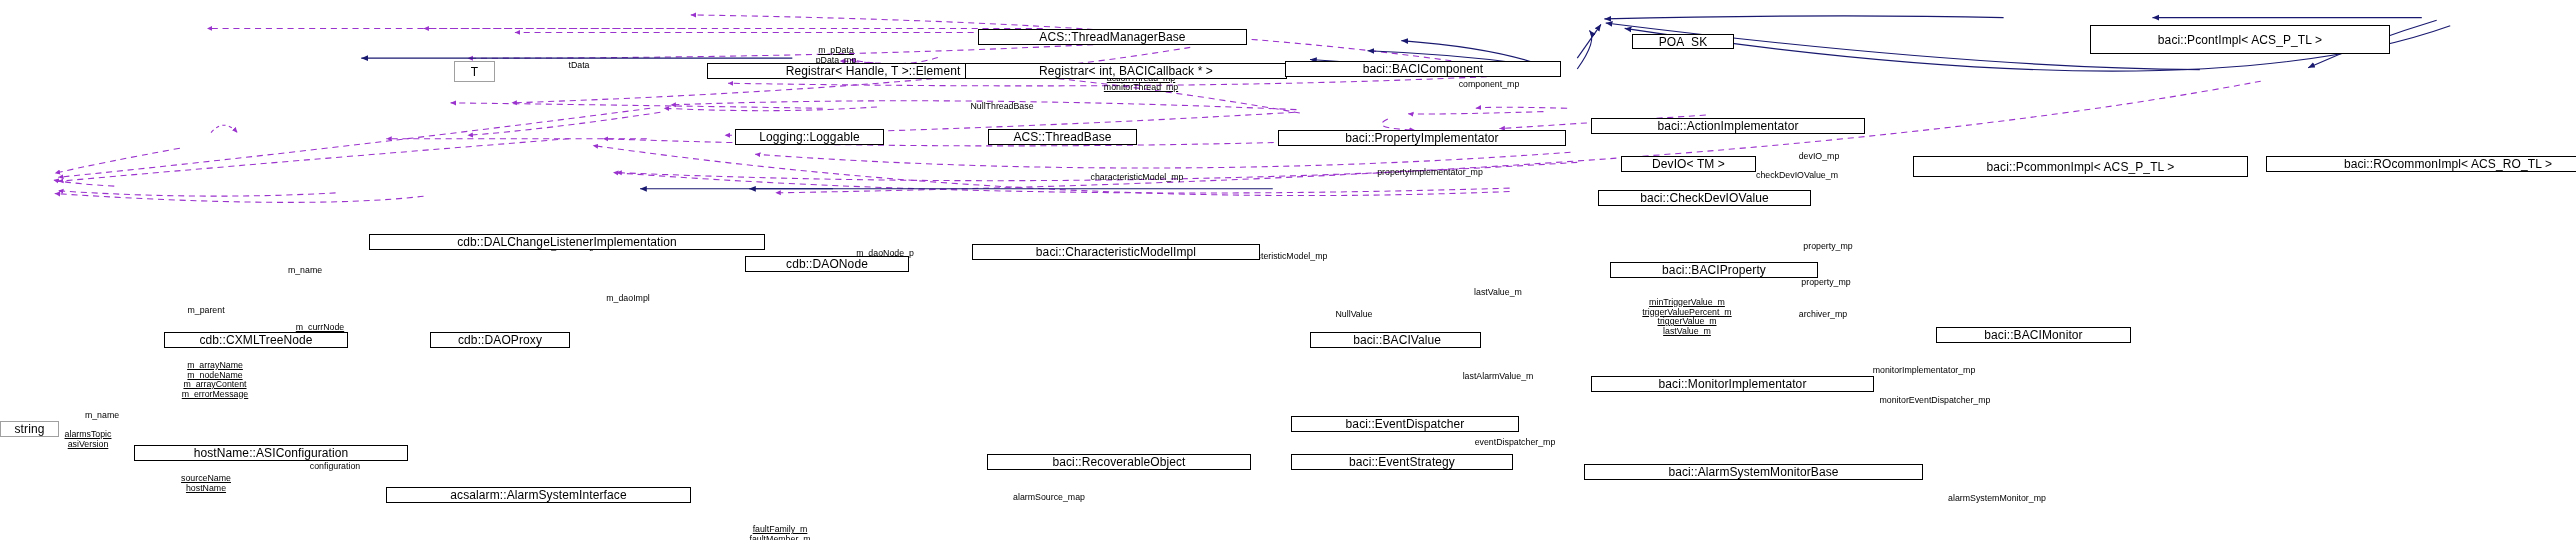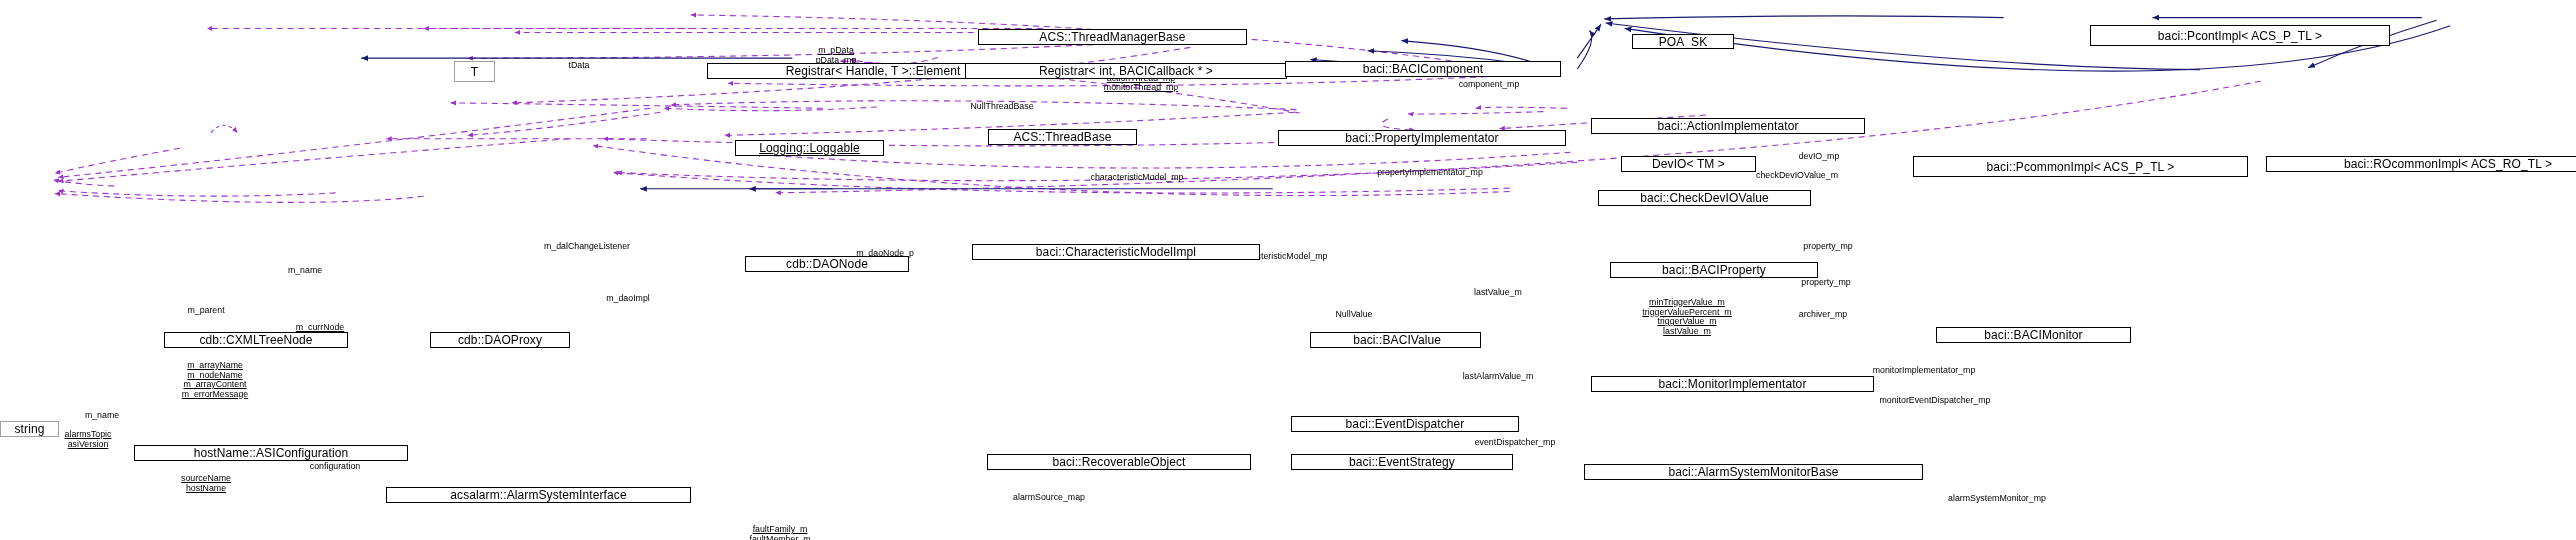--- a/index.html
+++ b/index.html
@@ -119,31 +119,32 @@
       <path d="M3600,30 Q3500,60 3410,100"></path>
       <path d="M3620,38 Q3250,170 2400,42"></path>
       <path d="M1230,279 L945,279"></path>
       <path d="M1880,279 L1106,279"></path>
     </g>
   </svg>
 <div class="node plain" style="left: 454px; top: 61px; width: 41px; height: 21px;">T</div>
     <div class="node" style="left: 707px; top: 63px; width: 332px; height: 16.4px;">Registrar&lt; Handle, T &gt;::Element</div>
     <div class="node" style="left: 965px; top: 63px; width: 322px; height: 16.4px;">Registrar&lt; int, BACICallback * &gt;</div>
     <div class="node" style="left: 978px; top: 29px; width: 269px; height: 15.6px;">ACS::ThreadManagerBase</div>
-    <div class="node" style="left: 735px; top: 140px; width: 149px; height: 15.6px; text-decoration: underline;">Logging::Loggable</div>
+    <div class="node" style="left: 735px; top: 129px; width: 149px; height: 15.6px;">Logging::Loggable</div>
     <div class="node" style="left: 988px; top: 129px; width: 149px; height: 15.6px;">ACS::ThreadBase</div>
     <div class="node" style="left: 1285px; top: 61px; width: 276px; height: 16.4px;">baci::BACIComponent</div>
     <div class="node" style="left: 1278px; top: 130px; width: 288px; height: 16.4px;">baci::PropertyImplementator</div>
     <div class="node" style="left: 1632px; top: 34px; width: 102px; height: 15px;">POA_SK</div>
     <div class="node" style="left: 1591px; top: 118px; width: 274px; height: 16.4px;">baci::ActionImplementator</div>
     <div class="node" style="left: 1621px; top: 156px; width: 135px; height: 15.6px;">DevIO&lt; TM &gt;</div>
     <div class="node" style="left: 1598px; top: 190px; width: 213px; height: 15.6px;">baci::CheckDevIOValue</div>
     <div class="node" style="left: 1913px; top: 156px; width: 335px; height: 21px;">baci::PcommonImpl&lt; ACS_P_TL &gt;</div>
-    <div class="node" style="left: 2090px; top: 25.4px; width: 300px; height: 21px;">baci::PcontImpl&lt; ACS_P_TL &gt;</div>
+    <div class="node" style="left: 2090px; top: 25.4px; width: 300px; height: 29px;">baci::PcontImpl&lt; ACS_P_TL &gt;</div>
     <div class="node" style="left: 2266px; top: 156px; width: 364px; height: 16.4px;">baci::ROcommonImpl&lt; ACS_RO_TL &gt;</div>
+    <div class="node" style="left: 369px; top: 234px; width: 396px; height: 16.4px;">cdb::DALChangeListenerImplementation</div>
     <div class="node" style="left: 745px; top: 256px; width: 164px; height: 15.6px;">cdb::DAONode</div>
     <div class="node" style="left: 972px; top: 244px; width: 288px; height: 16.4px;">baci::CharacteristicModelImpl</div>
     <div class="node" style="left: 164px; top: 332px; width: 184px; height: 15.6px;">cdb::CXMLTreeNode</div>
     <div class="node" style="left: 430px; top: 332px; width: 140px; height: 15.6px;">cdb::DAOProxy</div>
     <div class="node plain" style="left: 0px; top: 421px; width: 59px; height: 15.6px;">string</div>
     <div class="node" style="left: 134px; top: 445px; width: 274px; height: 16.4px;">hostName::ASIConfiguration</div>
     <div class="node" style="left: 386px; top: 487px; width: 305px; height: 16.4px;">acsalarm::AlarmSystemInterface</div>
     <div class="node" style="left: 1610px; top: 262px; width: 208px; height: 16.4px;">baci::BACIProperty</div>
     <div class="node" style="left: 1936px; top: 327px; width: 195px; height: 16.4px;">baci::BACIMonitor</div>
     <div class="node" style="left: 1310px; top: 332px; width: 171px; height: 16.4px; padding-left: 8px;">baci::BACIValue</div>

